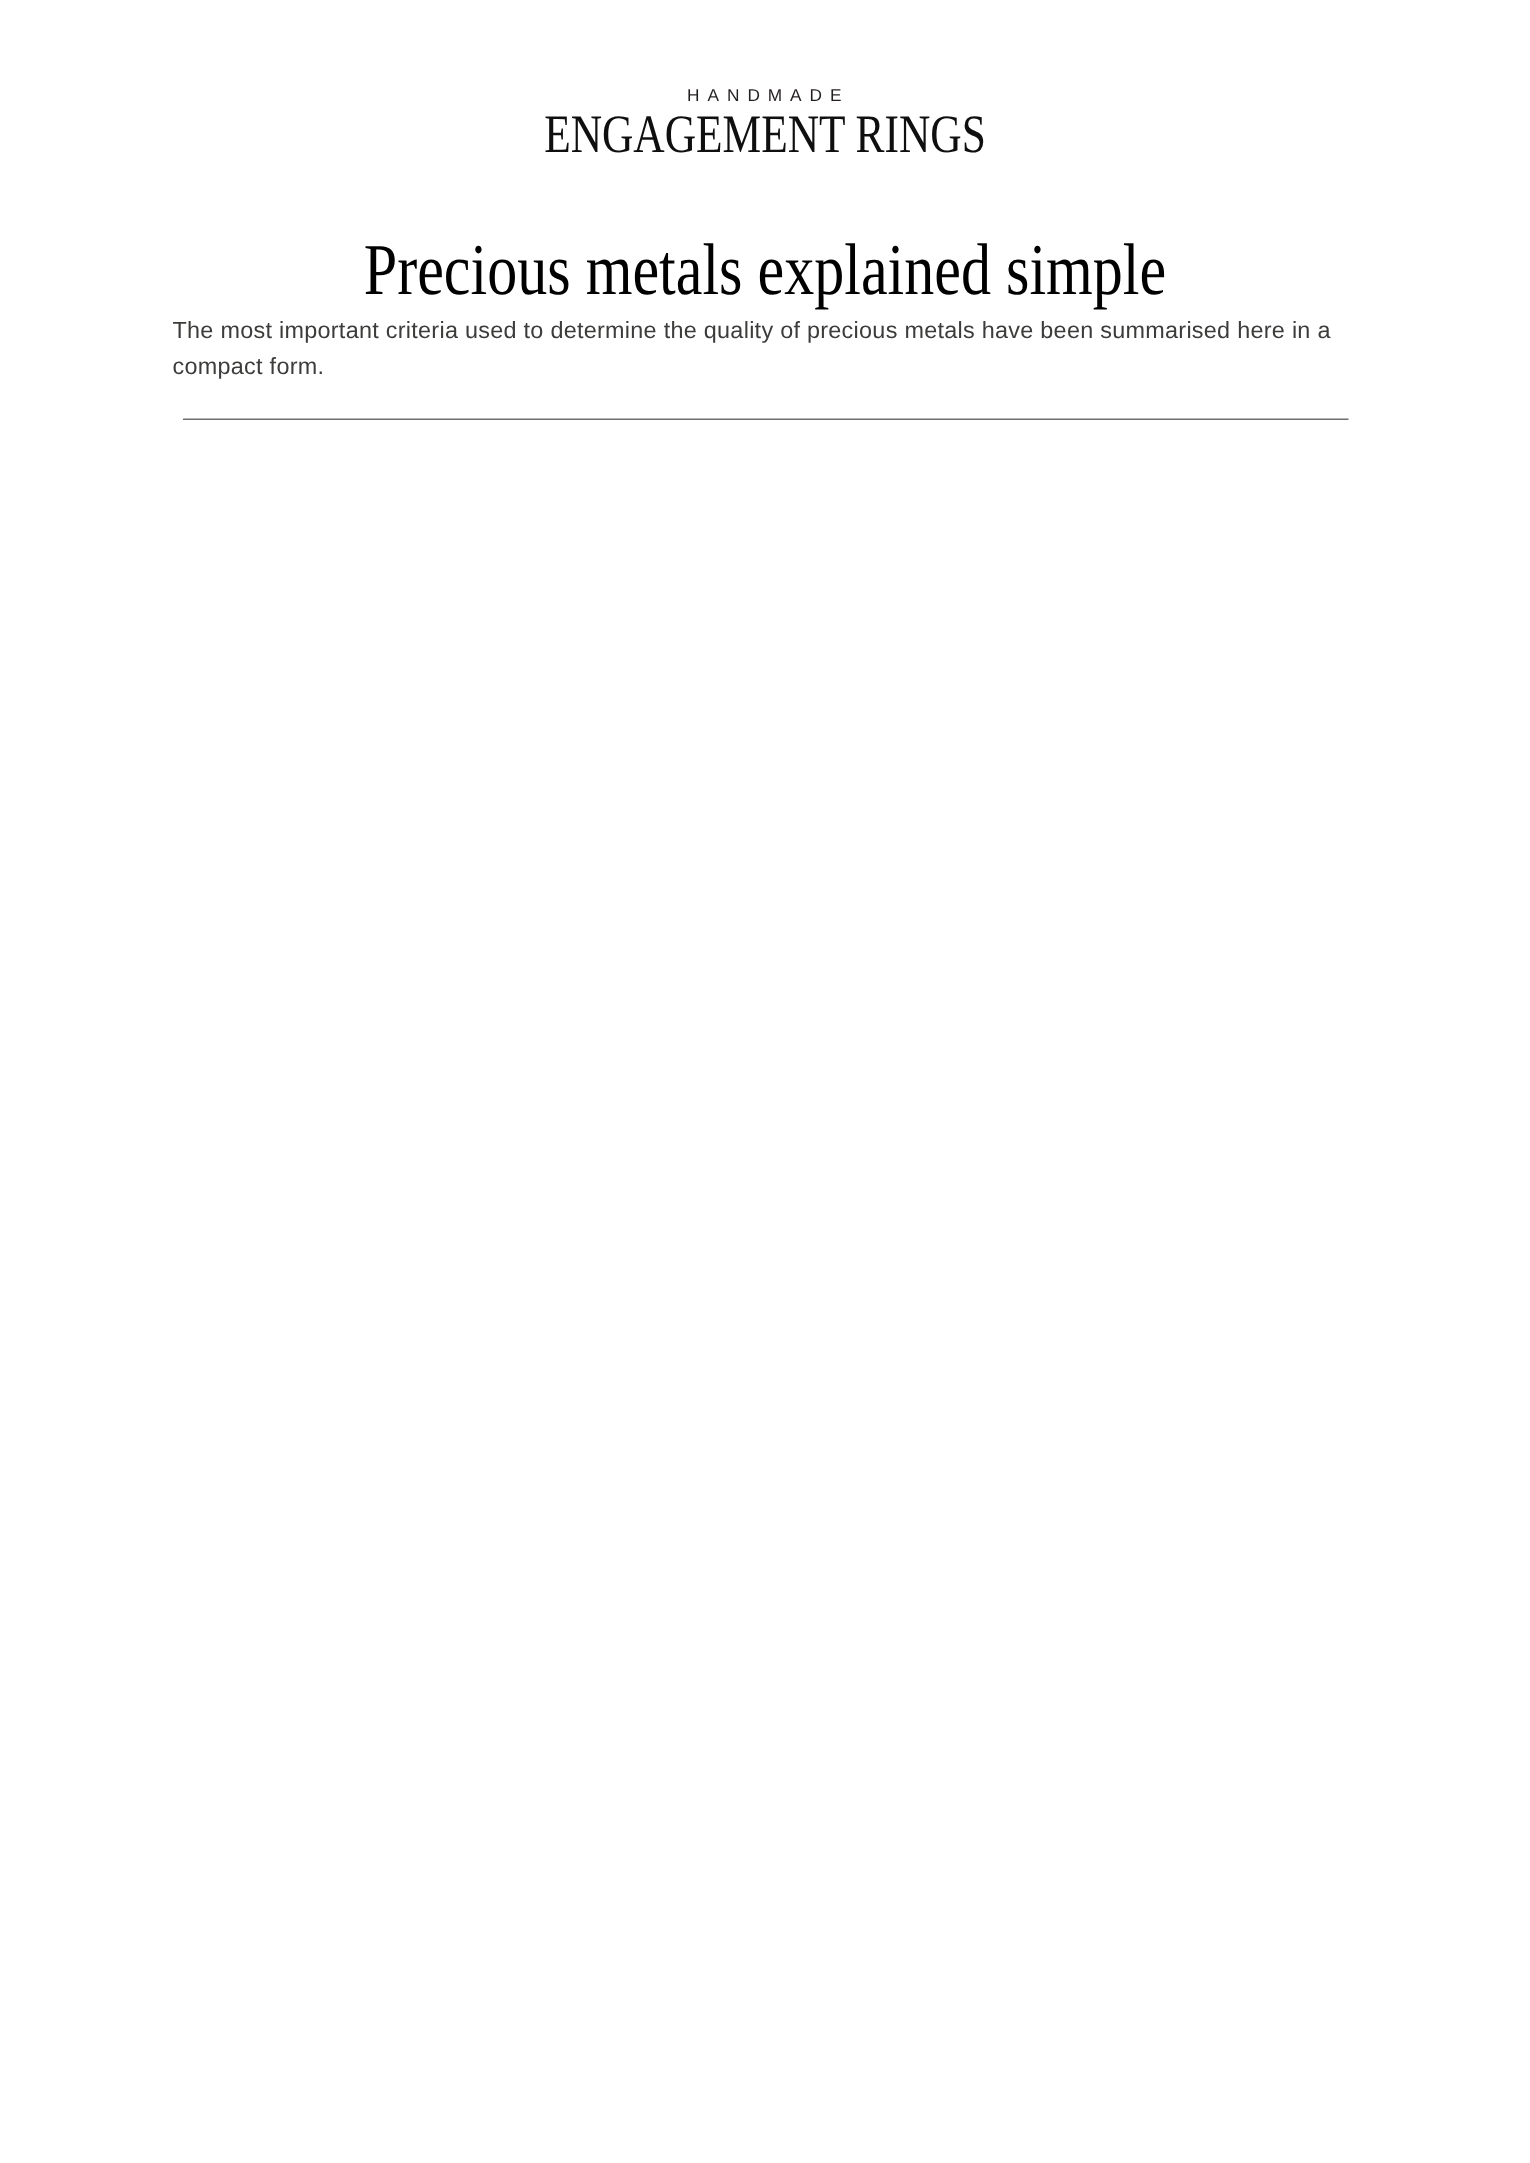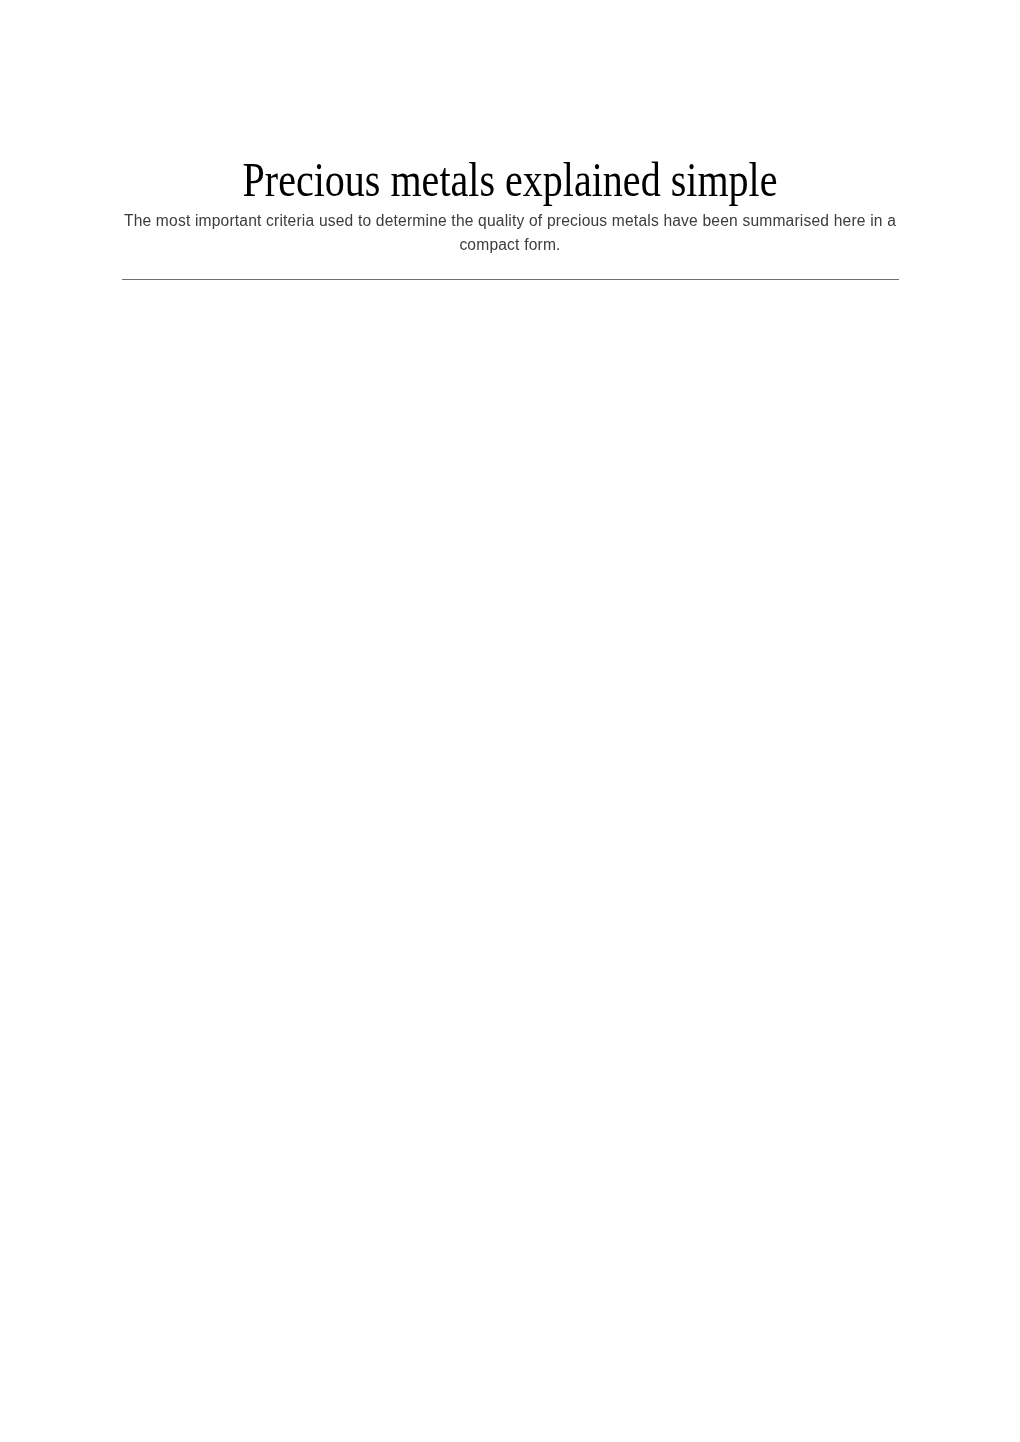--- a/index.html
+++ b/index.html
@@ -2,23 +2,27 @@
 <html><head>
 <meta charset="utf-8">
 <style>
   html,body{margin:0;padding:0;}
   body{width:1020px;height:1442px;background:#fff;font-family:"Liberation Sans",sans-serif;-webkit-font-smoothing:antialiased;}
   .page{position:relative;width:1020px;height:1442px;overflow:hidden;}
   .logo{position:absolute;left:0;top:0;width:1020px;text-align:center;}
   .logo-sub{font-family:"Liberation Sans",sans-serif;font-size:11.5px;letter-spacing:5.3px;color:#231f20;text-indent:4.4px;}
   .logo-main{position:relative;top:-2px;font-family:"Liberation Serif",serif;font-size:36.1px;color:#100f10;transform:scaleX(0.802);}
   .title{position:absolute;left:0;width:1020px;text-align:center;font-family:"Liberation Serif",serif;font-size:48.7px;color:#000;transform:scaleX(0.8225);}
-  .subtitle{position:absolute;width:790px;text-align:center;font-size:15.6px;color:#3c3c3b;line-height:23.5px;letter-spacing:0.185px;}
+  .subtitle{position:absolute;width:790px;font-size:15.6px;color:#3c3c3b;line-height:23.5px;letter-spacing:0.185px;}
   .rule{position:absolute;left:122px;width:777px;height:1px;background:#6f6f6e;}
 </style>
 </head>
 <body>
 
 <div class="page">
+  <div class="logo" style="top:58px">
+    <div class="logo-sub">HANDMADE</div>
+    <div class="logo-main">ENGAGEMENT RINGS</div>
+  </div>
   <div class="title" style="top:152px">Precious metals explained simple</div>
   <div class="subtitle" style="left:115px;top:209px">The most important criteria used to determine the quality of precious metals have been summarised here in a compact form.</div>
   <div class="rule" style="top:279px"></div>
 </div>
 
 </body></html>

